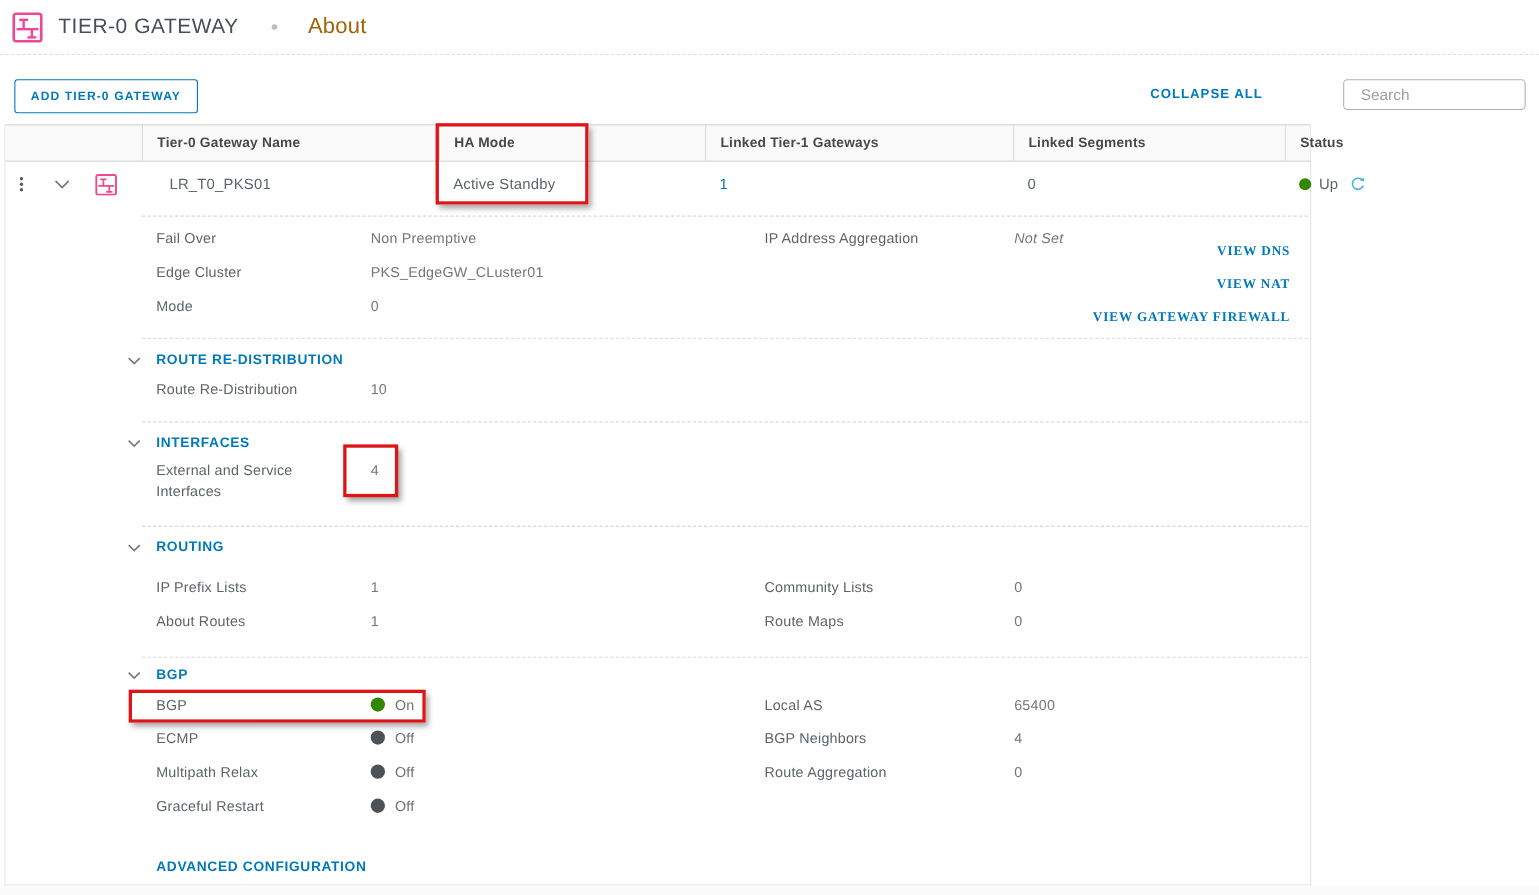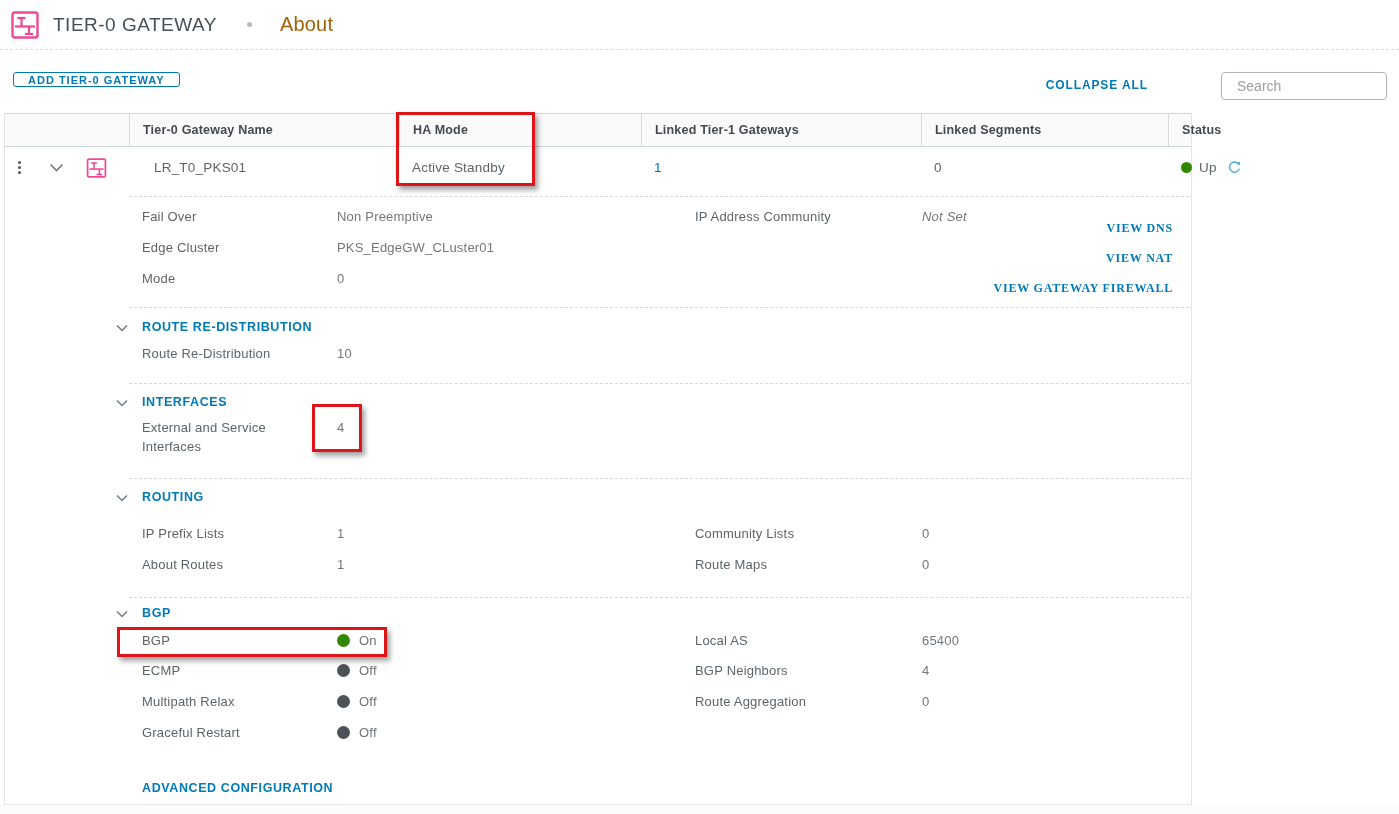--- a/index.html
+++ b/index.html
@@ -20,21 +20,21 @@
     font-size:19px; color:#434f59; margin-left:13px; letter-spacing:0.5px;
     font-weight:400;
   }
   .hdr-dot { width:5px; height:5px; border-radius:50%; background:#b6bcc0; margin:0 28px 0 30px; }
   .about-link { font-size:20px; color:#a16207; cursor:pointer; text-decoration:none; }
 
   
   .toolbar { position:relative; height:63px; }
   .add-btn {
     position:absolute; left:13px; top:22px;
-    height:15px; padding:0 14px; background:#fff;
+    height:31px; padding:0 14px; background:#fff;
     border:1px solid #0079b8; border-radius:3px;
     color:#0079b8; font-size:11px; font-weight:600; letter-spacing:1px;
     font-family:"Liberation Sans", sans-serif; cursor:pointer;
     display:flex; align-items:center;
   }
   .collapse-all {
     position:absolute; right:251px; top:28px;
     color:#0079b8; font-size:12px; font-weight:600; letter-spacing:0.9px; cursor:pointer;
   }
   .search-box {
@@ -203,21 +203,21 @@
     </div>
   </div>
 
   <div class="details">
 
     <div class="dsep" style="top:8px"></div>
 
     <div class="drow" style="top:13px">
       <span class="c1">Fail Over</span>
       <span class="c2">Non Preemptive</span>
-      <span class="c3">IP Address Community</span>
+      <span class="c3">IP Address Aggregation</span>
       <span class="c4 italic-muted">Not Set</span>
     </div>
     <div class="drow" style="top:44px">
       <span class="c1">Edge Cluster</span>
       <span class="c2">PKS_EdgeGW_CLuster01</span>
     </div>
     <div class="drow" style="top:75px">
       <span class="c1">Mode</span>
       <span class="c2">0</span>
     </div>

